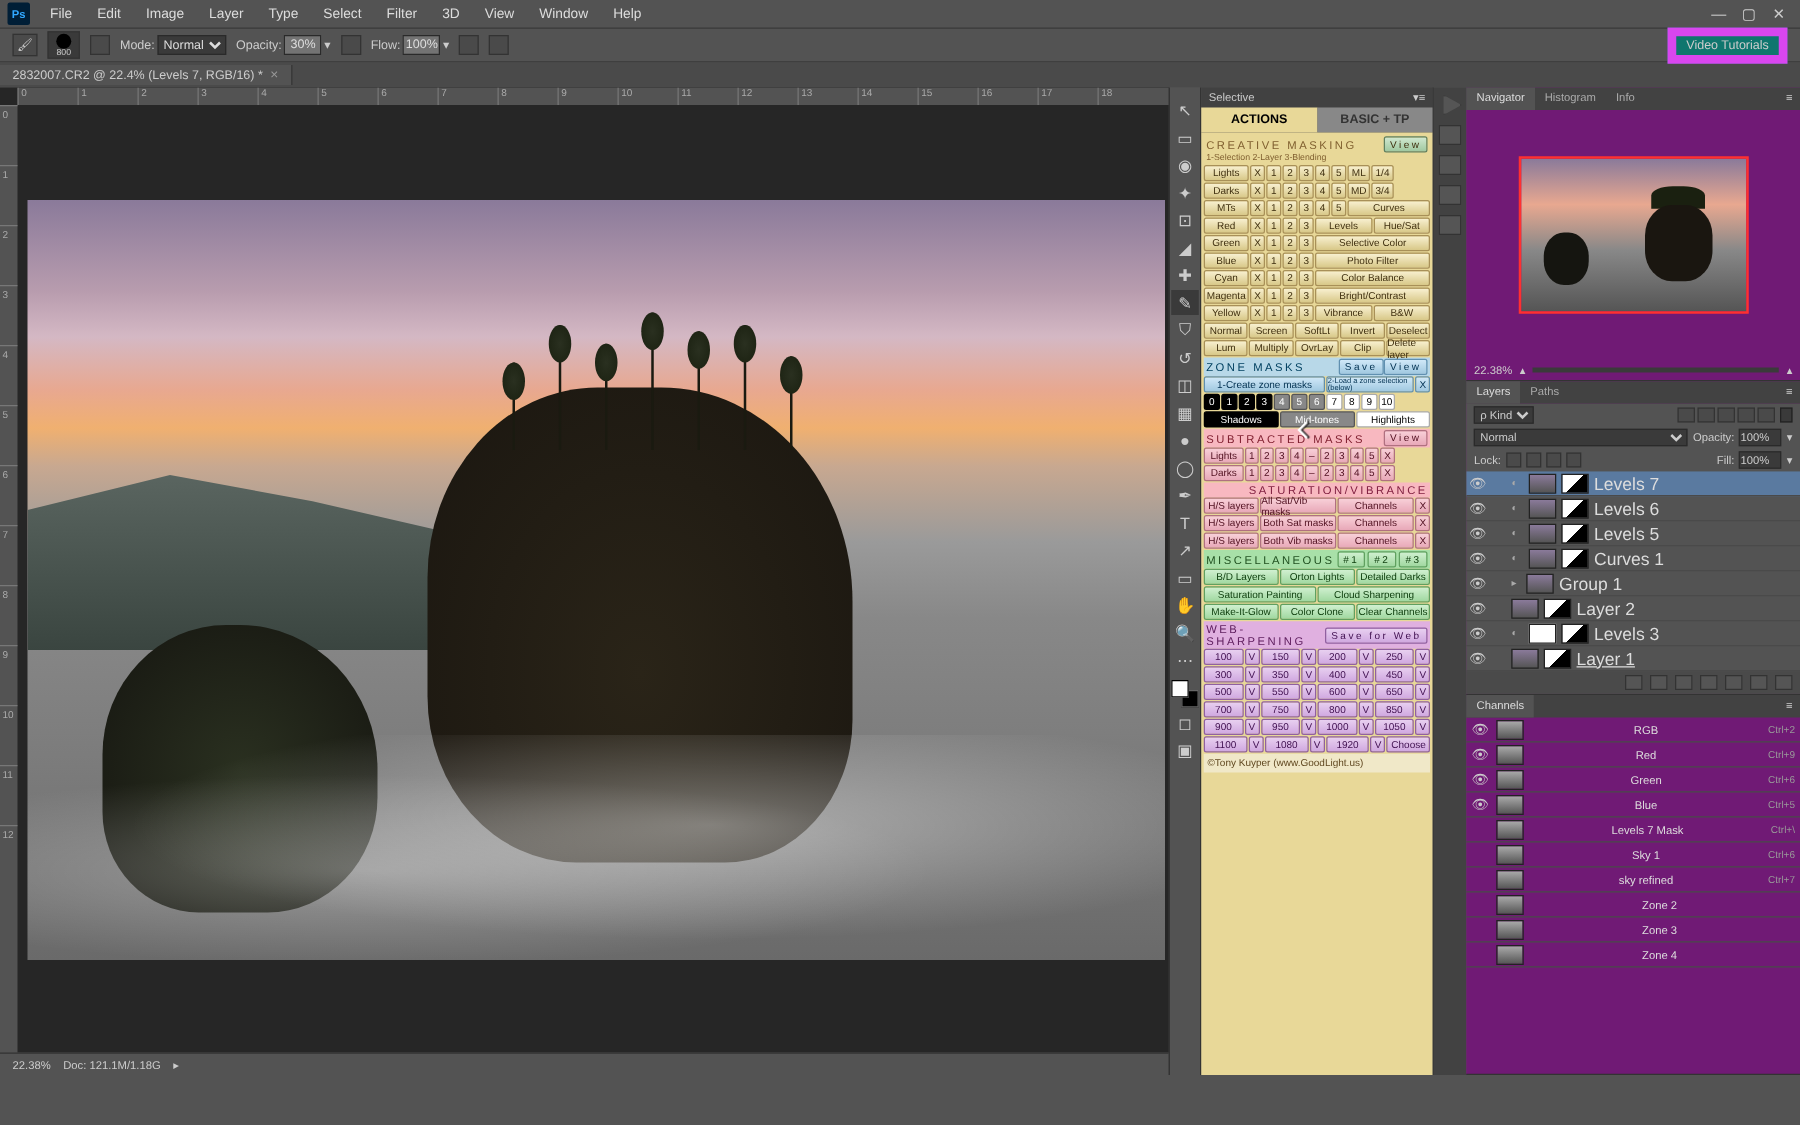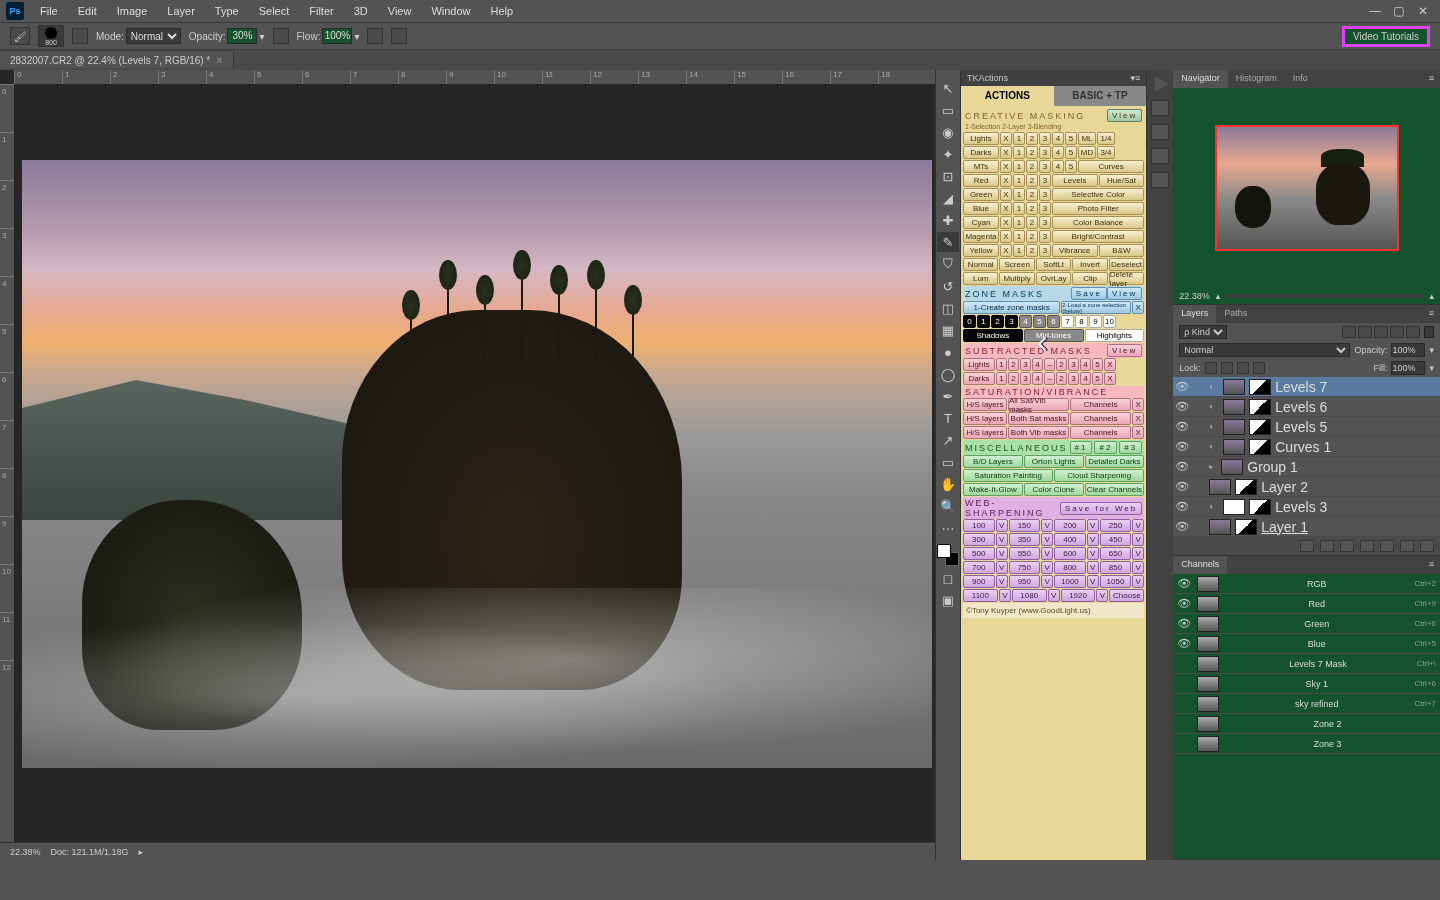--- a/index.html
+++ b/index.html
@@ -9,26 +9,26 @@
 .menubar { height:22px; background:#535353; display:flex; align-items:center; padding:0 6px; gap:4px; }
 .menubar .ps-logo { width:18px; height:18px; background:#001e36; color:#31a8ff; font-weight:bold; font-size:9px; display:flex; align-items:center; justify-content:center; border-radius:2px; margin-right:4px;}
 .menubar span.menu { padding:2px 8px; cursor:default; font-size:11px; color:#ddd;}
 .menubar .wincontrols{margin-left:auto;display:flex;gap:2px;}
 .menubar .wincontrols div{width:22px;height:16px;display:flex;align-items:center;justify-content:center;color:#ccc;font-size:12px;}
 
 
 .optionsbar{height:28px;background:#535353;border-top:1px solid #3a3a3a;border-bottom:1px solid #3a3a3a;display:flex;align-items:center;padding:0 10px;gap:8px;font-size:10px;}
 .optionsbar .brush-icon{width:20px;height:18px;border:1px solid #333;background:#4a4a4a;display:flex;align-items:center;justify-content:center;}
 .optionsbar .field{display:flex;align-items:center;gap:2px;}
-.optionsbar .num{width:30px;height:16px;background:#14532d;border:1px solid #2a2a2a;color:#ddd;text-align:center;line-height:14px;}
+.optionsbar .num{width:30px;height:16px;background:#737373;border:1px solid #2a2a2a;color:#ddd;text-align:center;line-height:14px;}
 .optionsbar select{background:#3a3a3a;border:1px solid #2a2a2a;color:#ddd;height:16px;font-size:10px;}
 .optionsbar .presetdd{width:26px;height:22px;border:1px solid #333;background:#3a3a3a;display:flex;flex-direction:column;align-items:center;justify-content:center;}
 .optionsbar .presetdd .dot{width:12px;height:12px;border-radius:50%;background:#000;}
 .optionsbar .smallicon{width:16px;height:16px;border:1px solid #333;background:#4a4a4a;}
-.optionsbar .rightbox{margin-left:auto;background:#14532d;border:3px solid #d946ef;padding:2px 8px;}
+.optionsbar .rightbox{margin-left:auto;background:#0f766e;border:7px solid #d946ef;padding:2px 8px;}
 
 
 .doctab{height:20px;background:#4a4a4a;display:flex;align-items:center;}
 .doctab .tab{background:#535353;padding:2px 10px;font-size:10px;border-right:1px solid #333;display:flex;align-items:center;gap:6px;}
 .doctab .tab .x{color:#999;font-size:11px;}
 
 
 .mainrow{display:flex;height:790px;}
 .canvaswrap{flex:0 0 935px;background:#262626;position:relative;overflow:hidden;}
 .ruler-h{position:absolute;left:14px;top:0;right:0;height:14px;background:#535353;display:flex;font-size:8px;color:#aaa;}
@@ -53,21 +53,21 @@
 .swatch .bg{position:absolute;width:14px;height:14px;background:#000;border:1px solid #666;right:0;bottom:0;}
 
 
 .tkpanel{flex:0 0 170px;background:#4a4a4a;border-right:1px solid #333;display:flex;flex-direction:column;}
 .tkpanel .ptitle{height:16px;background:#414141;color:#ccc;font-size:9px;padding:2px 6px;display:flex;align-items:center;}
 .tkpanel .hdr{display:flex;height:20px;}
 .tkpanel .hdr div{flex:1;text-align:center;line-height:20px;font-size:10px;font-weight:bold;}
 .tkpanel .hdr .act{background:#e8d898;color:#000;}
 .tkpanel .hdr .bas{background:#888;color:#333;}
 .tkpanel .body{background:#e8d898;padding:2px;flex:1;overflow:hidden;}
-.sec-title{font-size:9px;letter-spacing:2px;color:#806030;padding:1px 2px;display:flex;align-items:center;}
+.sec-title{font-size:9px;letter-spacing:2px;color:#806030;padding:1px 2px;display:flex;align-items:center;justify-content:flex-end;}
 .sec-title.z{color:#004060;background:#b8d8e8;}
 .sec-title.sub{background:#f8b8c0;color:#802030;}
 .sec-title.sat{background:#f8b8c0;color:#802040;}
 .sec-title.misc{background:#a8e0a8;color:#205020;}
 .sec-title.web{background:#e0b0e0;color:#602060;}
 .subtext{font-size:7px;color:#806030;padding:0 2px 2px;}
 .btnrow{display:flex;gap:1px;margin-bottom:1px;}
 .tkbtn{background:linear-gradient(#f8f0d0,#d8c888);border:1px solid #a89058;color:#403010;font-size:8px;height:13px;display:flex;align-items:center;justify-content:center;border-radius:2px;flex:1;min-width:0;}
 .tkbtn.w{flex:0 0 auto;padding:0 4px;}
 .tkbtn.view{background:linear-gradient(#d0e8d0,#a0c8a0);border-color:#608060;}
@@ -79,21 +79,21 @@
 .tkbtn.grey{background:#888;color:#fff;border-color:#555;}
 .tkbtn.white{background:#fff;color:#000;border-color:#aaa;}
 .tkpanel .foot{font-size:8px;color:#604820;padding:3px;background:#f0e8c8;}
 
 
 .ministrip{flex:0 0 26px;background:#424242;display:flex;flex-direction:column;align-items:center;padding-top:6px;gap:8px;}
 .ministrip div{width:18px;height:16px;background:#555;border:1px solid #333;}
 
 
 .rightcol{flex:1;background:#535353;display:flex;flex-direction:column;}
-.panel{background:#14532d;border-bottom:1px solid #333;}
+.panel{background:#701a75;border-bottom:1px solid #333;}
 .ptabs{display:flex;height:18px;background:#424242;font-size:9px;}
 .ptabs div{padding:3px 8px;color:#aaa;}
 .ptabs div.on{background:#535353;color:#ddd;}
 .nav-body{height:200px;padding:6px;display:flex;align-items:center;justify-content:center;position:relative;}
 .nav-thumb{width:184px;height:126px;border:2px solid #ff3030;background:linear-gradient(to bottom,#8a7a9a,#e8a890 30%,#888 60%,#555);position:relative;}
 .nav-thumb .r1{position:absolute;left:55%;top:30%;width:30%;height:50%;background:#1a1610;border-radius:40%;}
 .nav-thumb .r2{position:absolute;left:10%;top:48%;width:20%;height:35%;background:#151510;border-radius:45%;}
 .nav-thumb .tr{position:absolute;left:58%;top:18%;width:24%;height:15%;background:#1a2010;border-radius:40% 40% 0 0;}
 .nav-foot{height:16px;display:flex;align-items:center;padding:0 6px;gap:6px;font-size:9px;}
 .nav-foot .slider{flex:1;height:4px;background:#3a3a3a;}
@@ -273,21 +273,21 @@
     <div class="swatch">
         <div class="bg"></div>
         <div class="fg"></div>
       </div>
     <div class="tool">◻</div>
     <div class="tool">▣</div>
   </div>
 
   <div class="tkpanel">
     <div class="ptitle">
-        <span>TKActions</span>
+        <span>Selective</span>
         <span style="margin-left:auto">▾≡</span>
       </div>
     <div class="hdr">
       <div class="act">ACTIONS</div>
       <div class="bas">BASIC + TP</div>
     </div>
     <div class="body" id="tkbody">
         <div class="sec-title">CREATIVE MASKING<span class="tkbtn view w" style="margin-left:auto">View</span></div>
         <div class="subtext">1-Selection  2-Layer  3-Blending</div>
         <div class="btnrow">
@@ -729,18 +729,24 @@
             <div class="thumb"></div>
             <span class="cname">Zone 2</span>
             <span class="sc"></span>
           </div>
           <div class="chan">
             <span class="eye"></span>
             <div class="thumb"></div>
             <span class="cname">Zone 3</span>
             <span class="sc"></span>
           </div>
+          <div class="chan">
+            <span class="eye"></span>
+            <div class="thumb"></div>
+            <span class="cname">Zone 4</span>
+            <span class="sc"></span>
+          </div>
         </div>
     </div>
   </div>
 </div>
 
 <div class="cursor"></div>
 
 </body></html>

